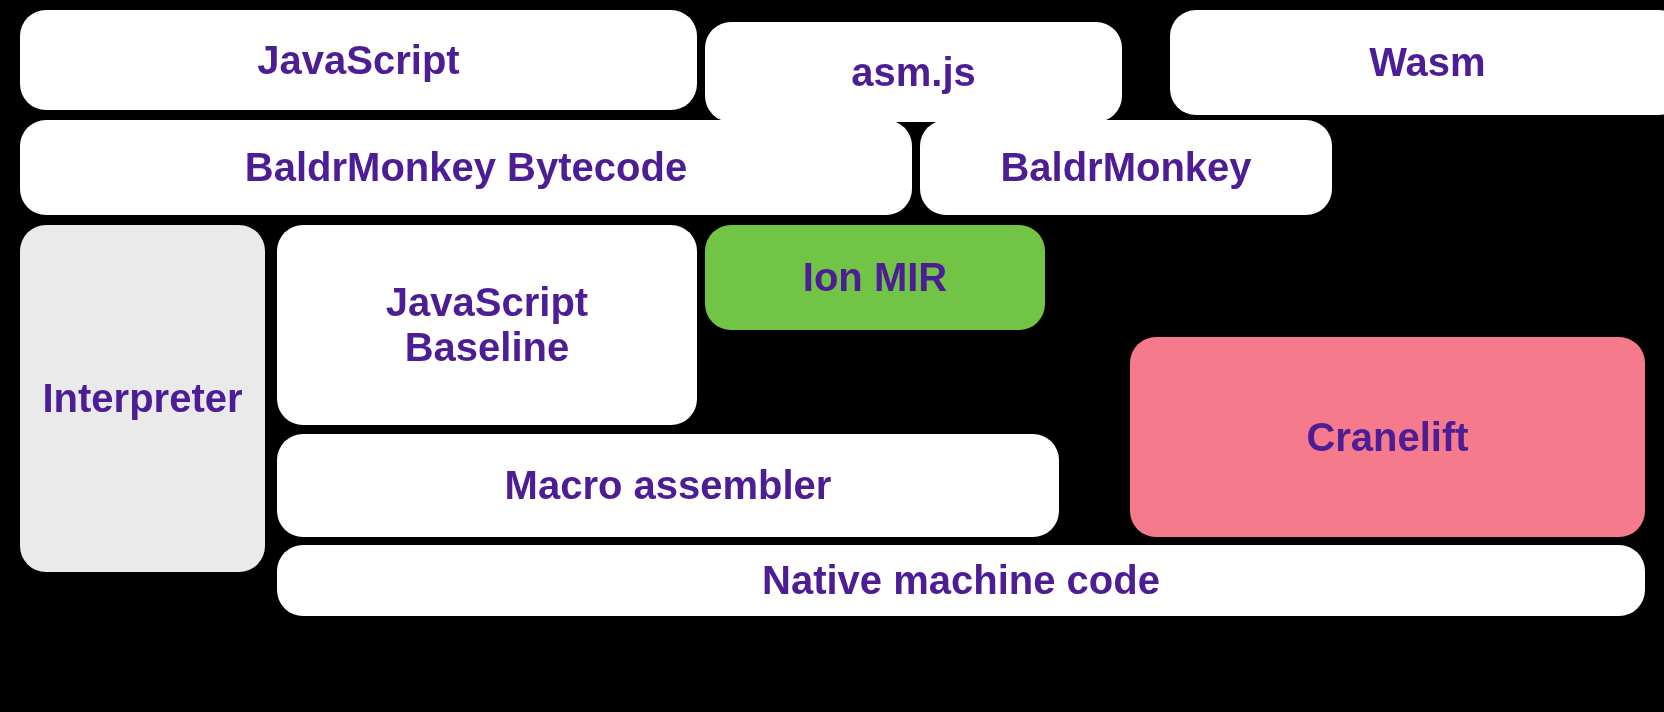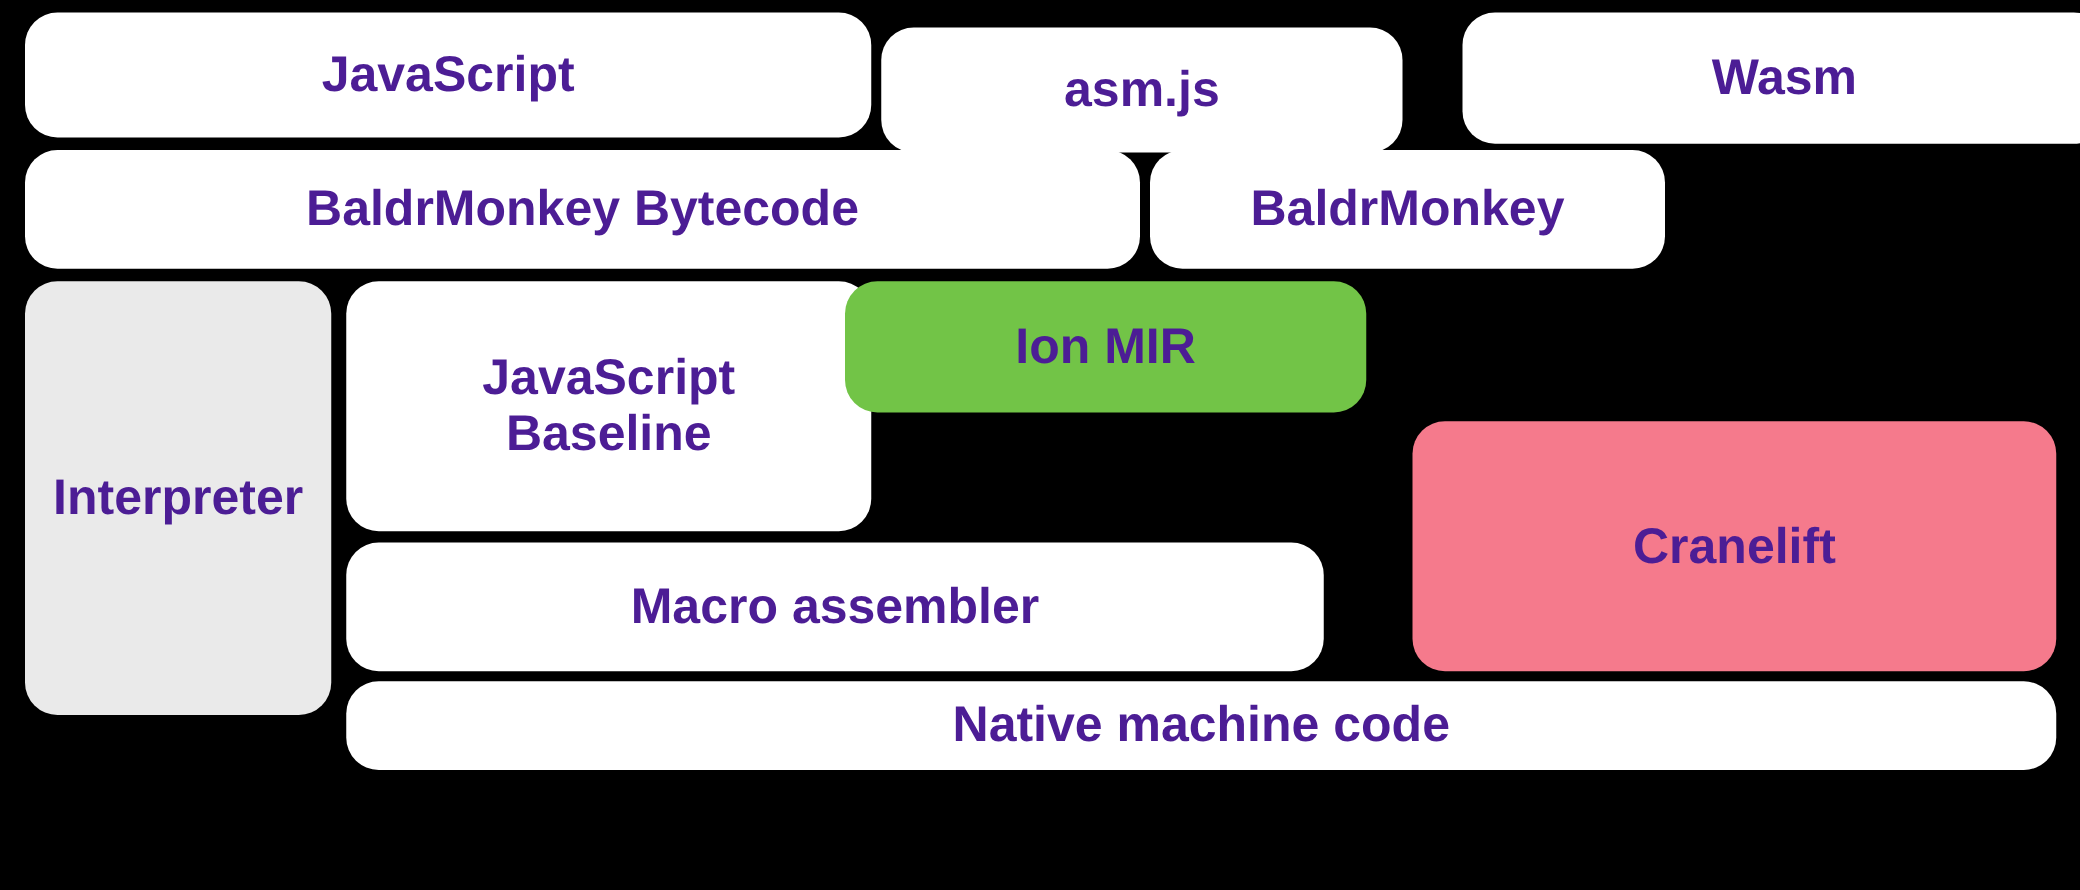--- a/index.html
+++ b/index.html
@@ -41,17 +41,17 @@
 
 <div id="stage">
     <div class="node fill-white" style="left: 20px; top: 10px; width: 677px; height: 100px;">JavaScript</div>
     <div class="node fill-white" style="left: 705px; top: 10px; width: 417px; height: 100px; margin-top: 12px;">asm.js</div>
     <div class="node fill-white" style="left: 1130px; top: 10px; width: 515px; height: 105px; margin-left: 40px;">Wasm</div>
     <div class="node fill-white" style="left: 20px; top: 120px; width: 892px; height: 95px;">BaldrMonkey Bytecode</div>
     <div class="node fill-white" style="left: 920px; top: 120px; width: 412px; height: 95px;">BaldrMonkey</div>
     <div class="node fill-gray" style="left: 20px; top: 225px; width: 245px; height: 347px;">Interpreter</div>
     <div class="node fill-white" style="left: 277px; top: 225px; width: 420px; height: 200px;">JavaScript
 Baseline</div>
-    <div class="node fill-green" style="left: 676px; top: 225px; width: 417px; height: 105px;">Ion MIR</div>
+    <div class="node fill-green" style="left: 705px; top: 225px; width: 340px; height: 105px;">Ion MIR</div>
     <div class="node fill-pink" style="left: 1130px; top: 337px; width: 515px; height: 200px;">Cranelift</div>
     <div class="node fill-white" style="left: 277px; top: 434px; width: 782px; height: 103px;">Macro assembler</div>
     <div class="node fill-white" style="left: 277px; top: 545px; width: 1368px; height: 71px;">Native machine code</div>
   </div>
 
 </body></html>

